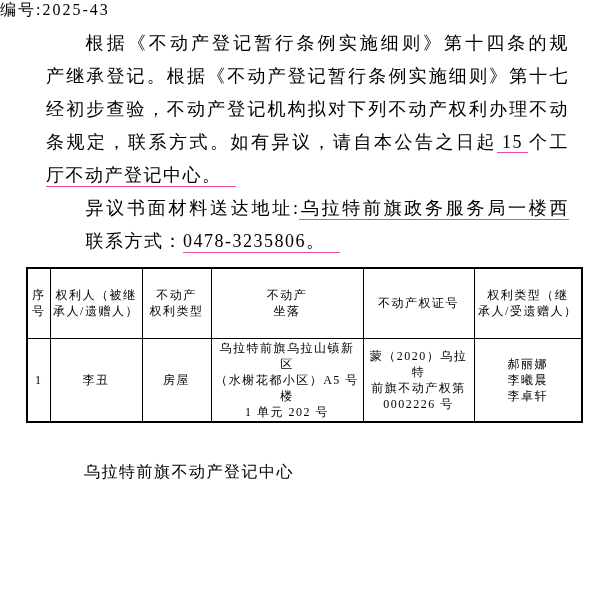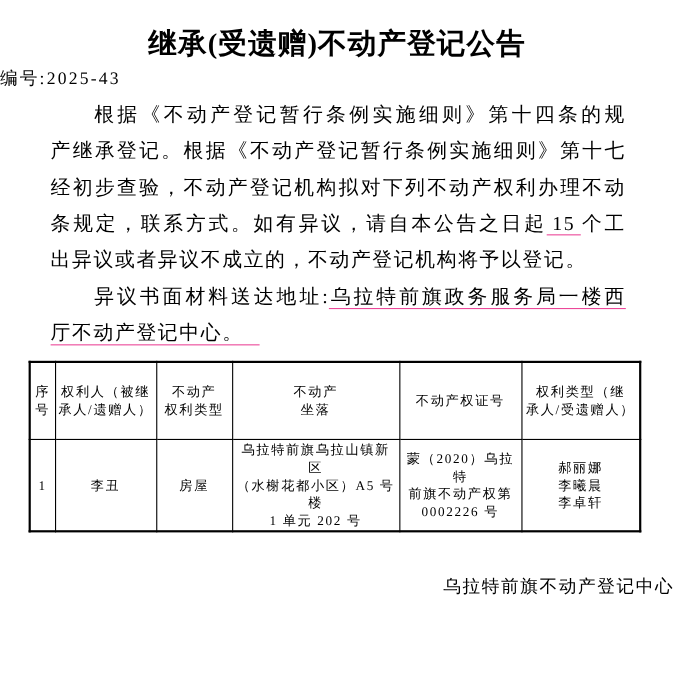--- a/index.html
+++ b/index.html
@@ -67,50 +67,51 @@
     white-space: pre-line;
     line-height: 16px;
     padding: 1px 2px;
     overflow: hidden;
   }
   tr.hdr { height: 70px; }
   tr.row { height: 51px; }
 
   .signature {
     margin-top: 39px;
-    text-align: right;
+    text-align: left;
     padding-left: 84px;
     font-size: 16px;
     letter-spacing: 1.5px;
   }
   .signature .org { margin-bottom: 17px; }
 </style>
 </head>
 <body>
 
 <div class="doc">
 
-  <h1 class="title">继承(受遗赠)不动产登记公告</h1>
 
   <div class="doc-number">编号:2025-43</div>
 
   <div class="bodytext">
     <div class="para">
       <div class="line just indent">根据《不动产登记暂行条例实施细则》第十四条的规定，</div>
       <div class="line just">产继承登记。根据《不动产登记暂行条例实施细则》第十七</div>
       <div class="line just">经初步查验，不动产登记机构拟对下列不动产权利办理不动</div>
       <div class="line just"><span>条规定，联系方式。如有异议，请自本公告之日起</span><span class="u u-days">15</span><span>个工</span></div>
-      <div class="line">出异议或者异议不成立的，不动产登记机构将予以登记。</div>
     </div>
 
     <div class="para">
+      <div class="line"><span class="u u-ext">厅不动产登记中心。</span></div>
       <div class="line just indent"><span>异议书面材料送达地址:</span><span class="u">乌拉特前旗政务服务局一楼西</span></div>
-      <div class="line"><span class="u u-ext">厅不动产登记中心。</span></div>
     </div>
 
+    <div class="para">
+      <div class="line indent"><span>联系方式：</span><span class="u u-ext">0478-3235806。</span></div>
+    </div>
   </div>
 
   <table class="notice">
     <colgroup>
       <col style="width:23px">
         <col style="width:92px">
         <col style="width:69px">
       <col style="width:152px">
         <col style="width:111px">
         <col style="width:108px">

